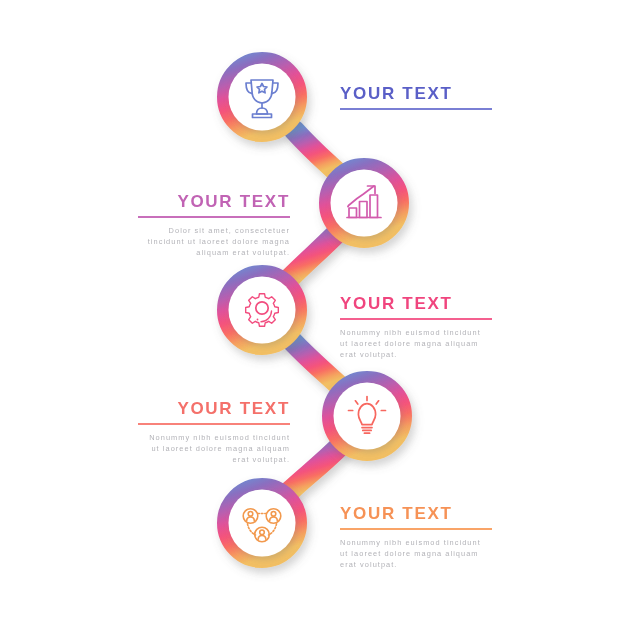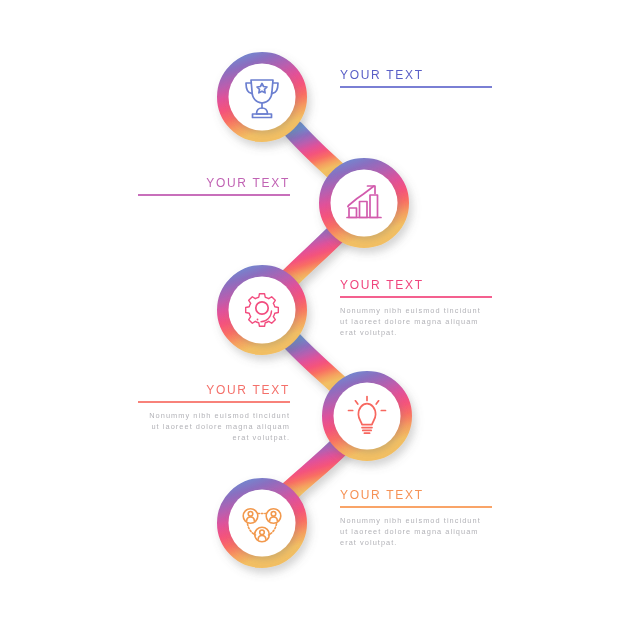--- a/index.html
+++ b/index.html
@@ -22,24 +22,24 @@
     width: 626px;
     height: 626px;
   }
   .text-block {
     position: absolute;
     width: 152px;
   }
   .text-block.left  { text-align: right; }
   .text-block.right { text-align: left; }
   .tb-head {
-    font-size: 12px;
-    font-weight: normal;
+    font-size: 17px;
+    font-weight: bold;
     letter-spacing: 1.7px;
-    margin: 0 0 4px 0;
+    margin: 16px 0 4px 0;
     white-space: nowrap;
   }
   .tb-rule {
     height: 1.6px;
     width: 100%;
     margin: 0 0 7px 0;
     border: 0;
   }
   .tb-body {
     font-size: 7.4px;
@@ -169,20 +169,21 @@
   </svg>
 
   <div class="text-block right" style="left:340px; top:68px;">
     <div class="tb-head" style="color: rgb(90, 95, 199);">YOUR TEXT</div>
     <div class="tb-rule" style="background: rgb(122, 127, 212);"></div>
   </div>
 
   <div class="text-block left" style="left:138px; top:176px;">
     <div class="tb-head" style="color: rgb(193, 99, 180);">YOUR TEXT</div>
     <div class="tb-rule" style="background: rgb(200, 111, 187);"></div>
+    <p class="tb-body">Dolor sit amet, consectetuer tincidunt ut laoreet dolore magna aliquam erat volutpat.</p>
   </div>
 
   <div class="text-block right" style="left:340px; top:278px;">
     <div class="tb-head" style="color: rgb(240, 69, 126);">YOUR TEXT</div>
     <div class="tb-rule" style="background: rgb(244, 96, 143);"></div>
     <p class="tb-body">Nonummy nibh euismod tincidunt ut laoreet dolore magna aliquam erat volutpat.</p>
   </div>
 
   <div class="text-block left" style="left:138px; top:383px;">
     <div class="tb-head" style="color: rgb(244, 112, 106);">YOUR TEXT</div>

